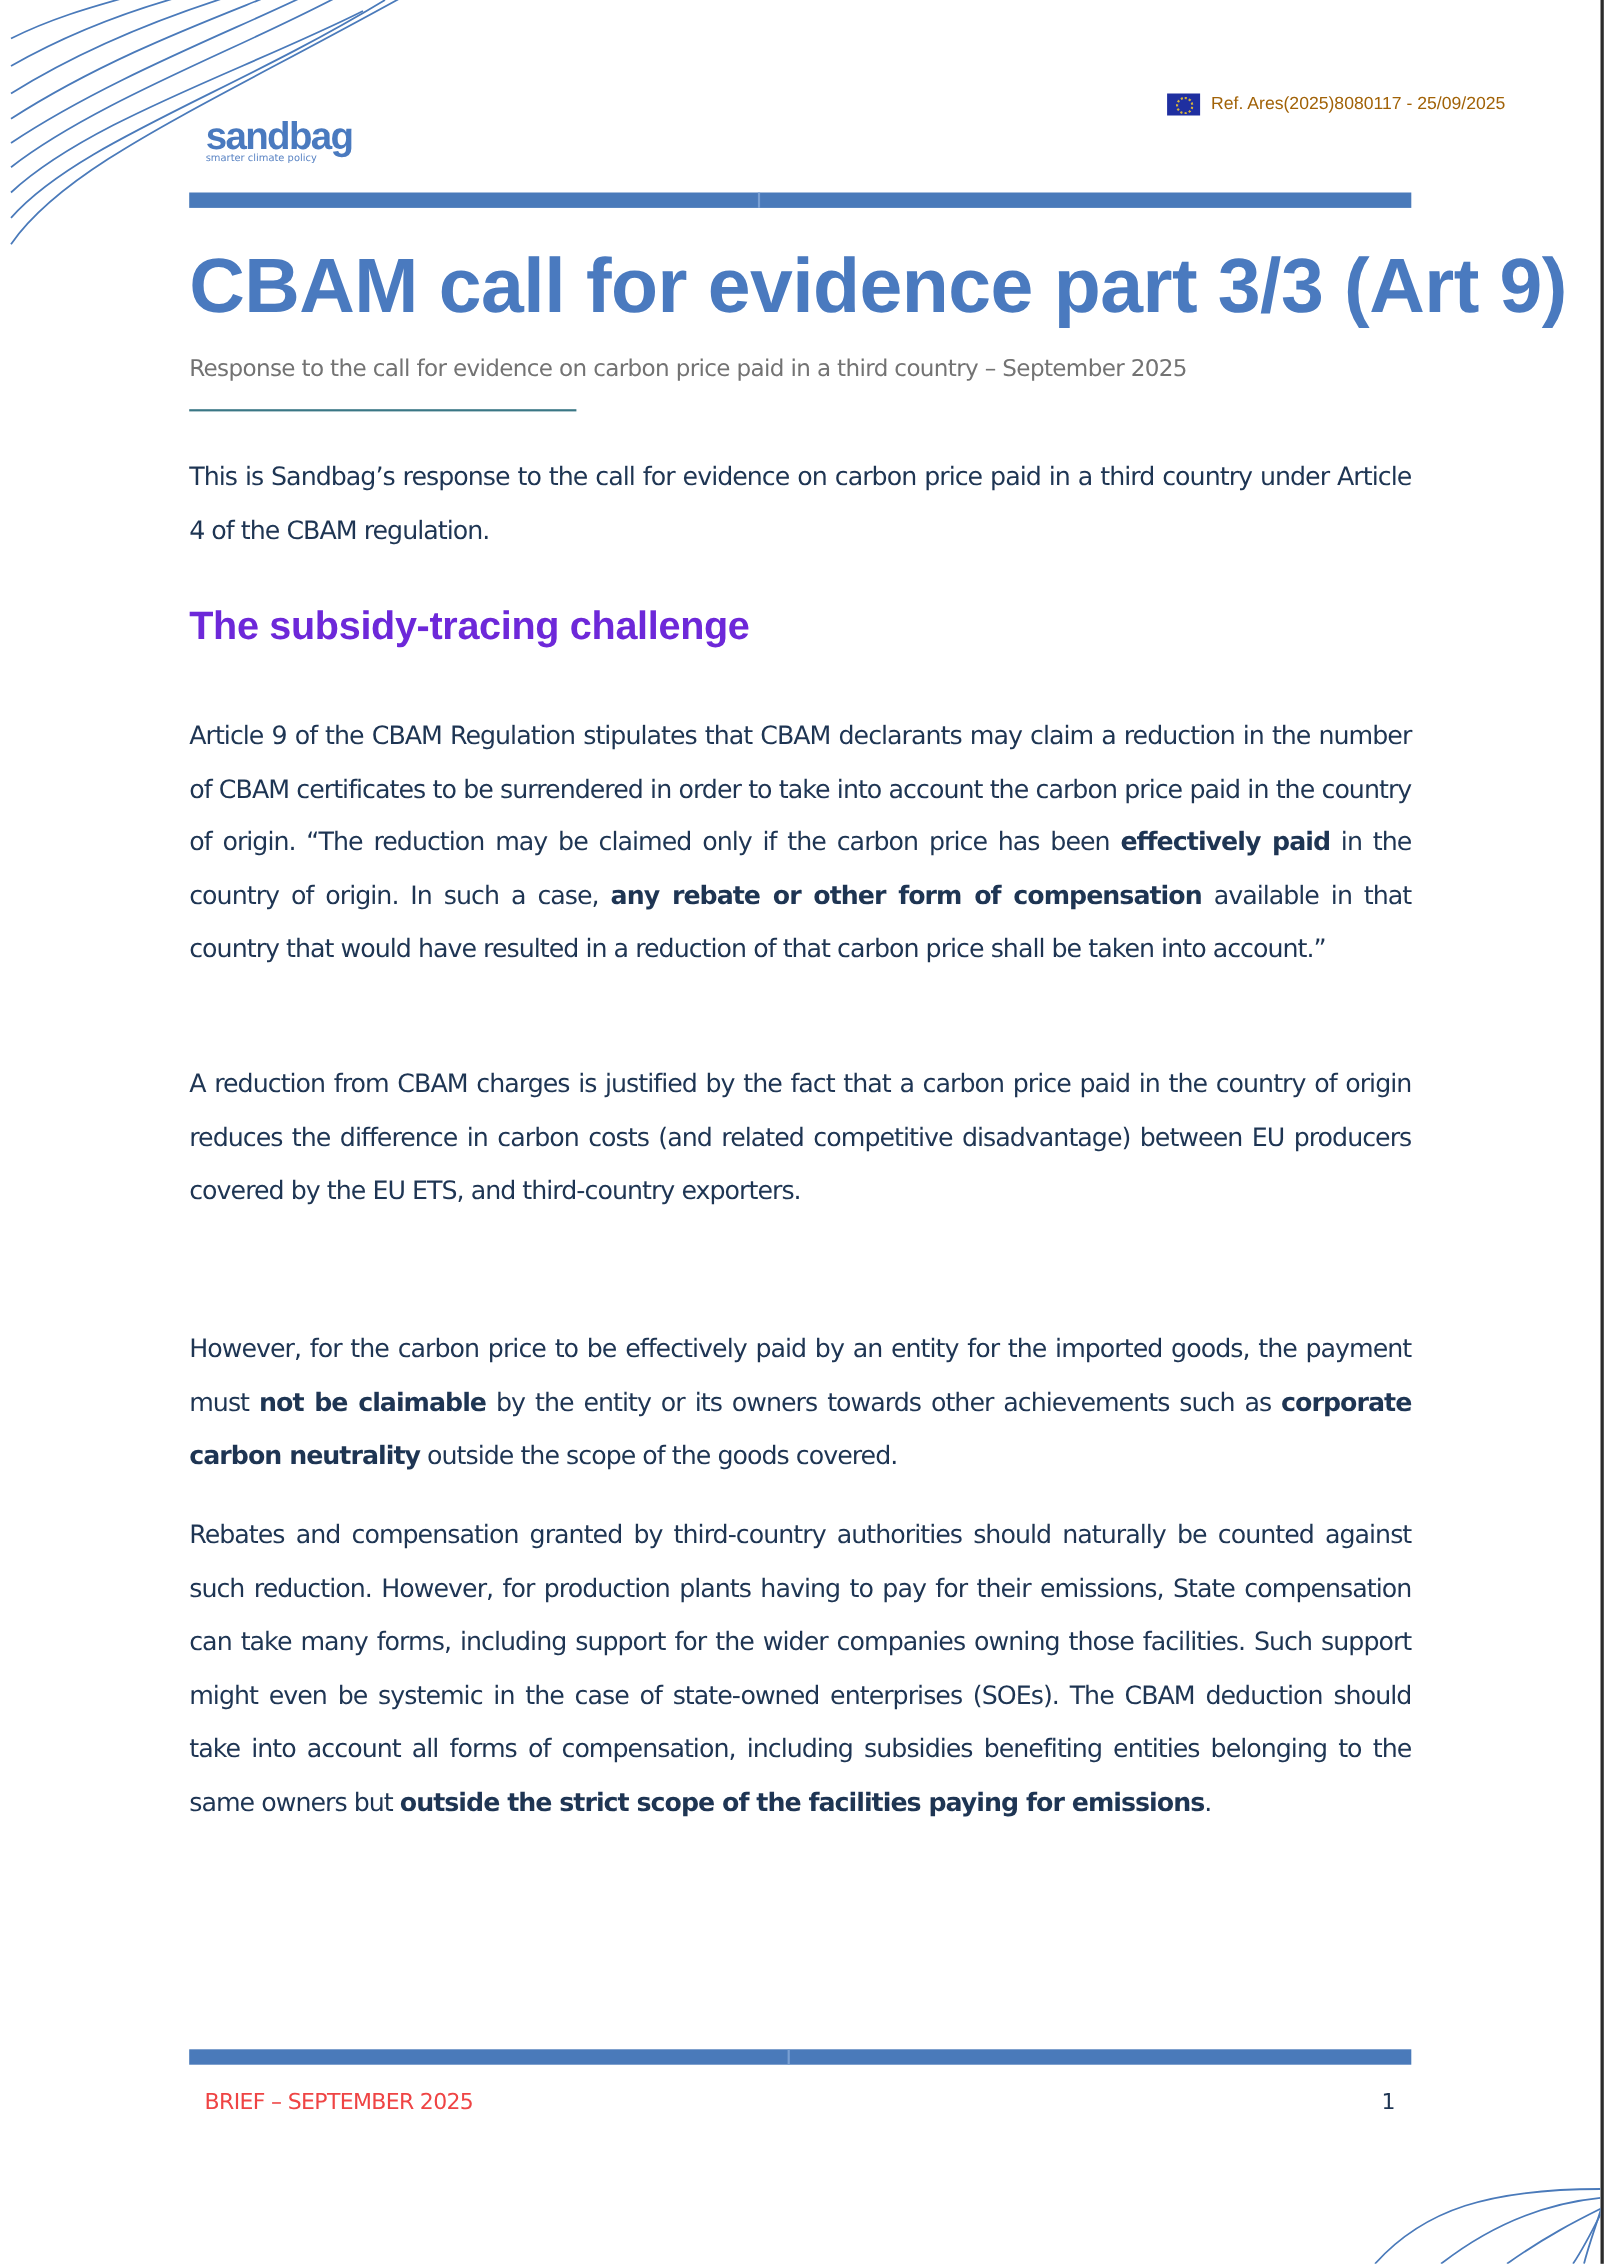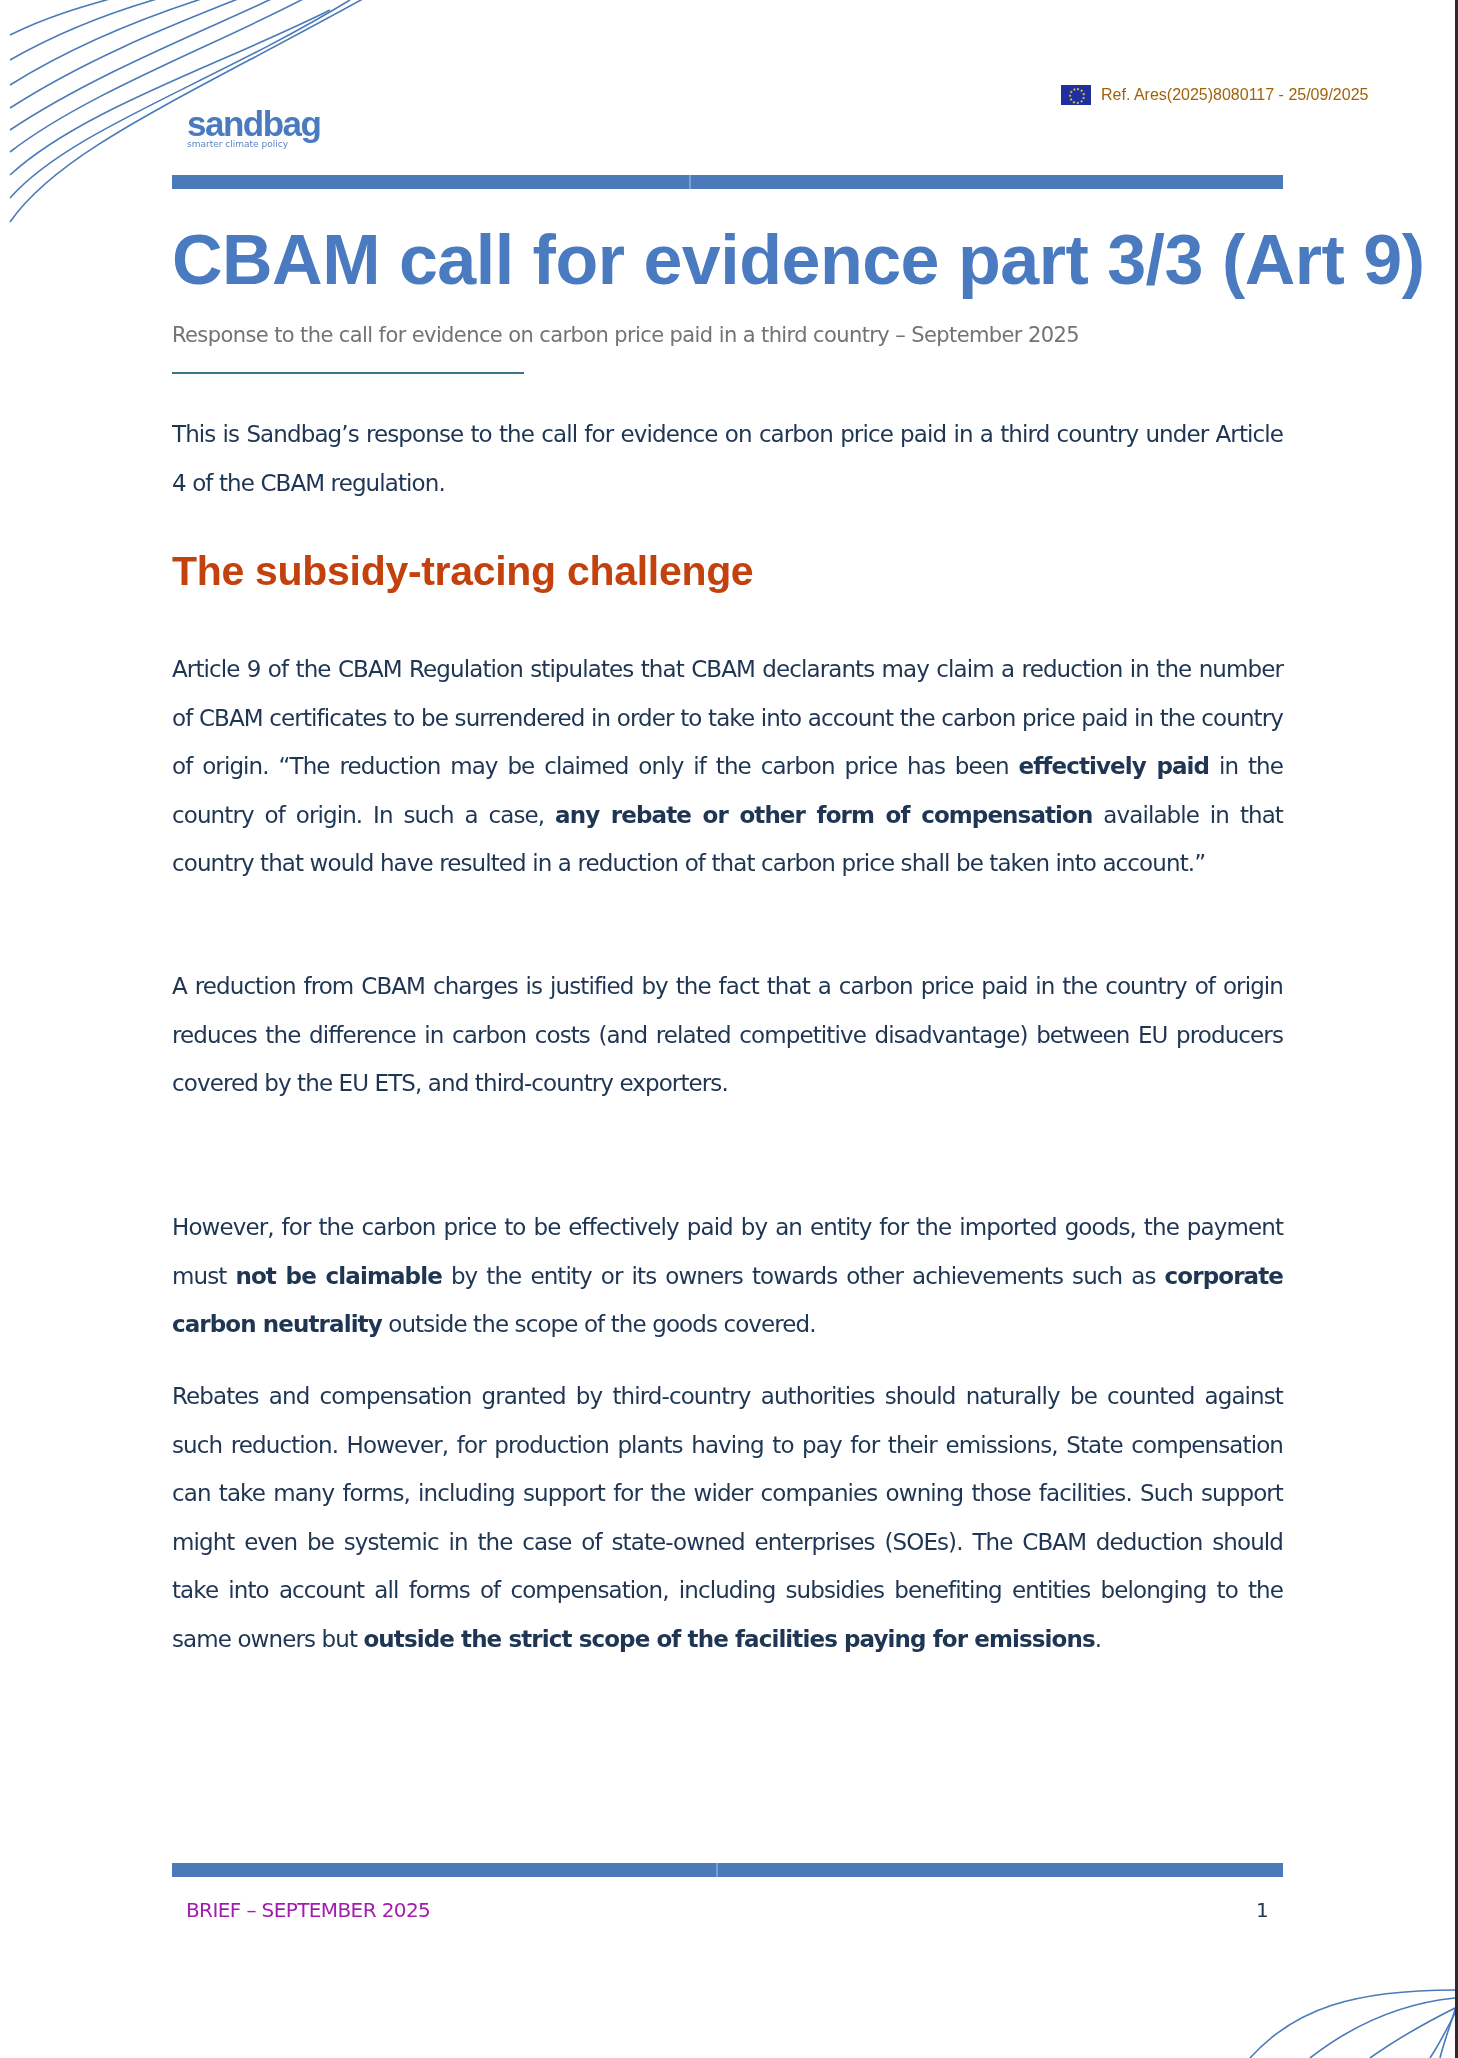--- a/index.html
+++ b/index.html
@@ -79,32 +79,32 @@
       font-family: "DejaVu Sans", sans-serif;
       font-size: 23px; color: #1e3553;
       line-height: 48.5px; letter-spacing: -0.9px;
       text-align: justify; margin: 0;
     }
     .body-text b { font-weight: bold; margin-top: 24px; }
 
     .h2 {
       position: absolute; left: 172px; top: 548px;
       margin: 0; font-family: "Liberation Sans", sans-serif;
-      font-weight: bold; font-size: 41px; color: #c2410c;
+      font-weight: bold; font-size: 36px; color: #6d28d9;
       letter-spacing: -0.3px;
     }
 
     .rule-bottom {
       position: absolute; left: 172px; top: 1863px;
       width: 1111px; height: 14px; background: #4a7aba;
     }
     .footer-left {
       position: absolute; left: 186px; top: 1898px;
       font-family: "DejaVu Sans", sans-serif;
-      font-size: 20px; color: #a21caf; letter-spacing: -0.6px;
+      font-size: 20px; color: #ef4444; letter-spacing: -0.6px;
     }
     .footer-right {
       position: absolute; left: 1256px; top: 1898px;
       font-family: "DejaVu Sans", sans-serif;
       font-size: 20px; color: #1e3553;
     }
   </style>
 </head>
 <body>
 

